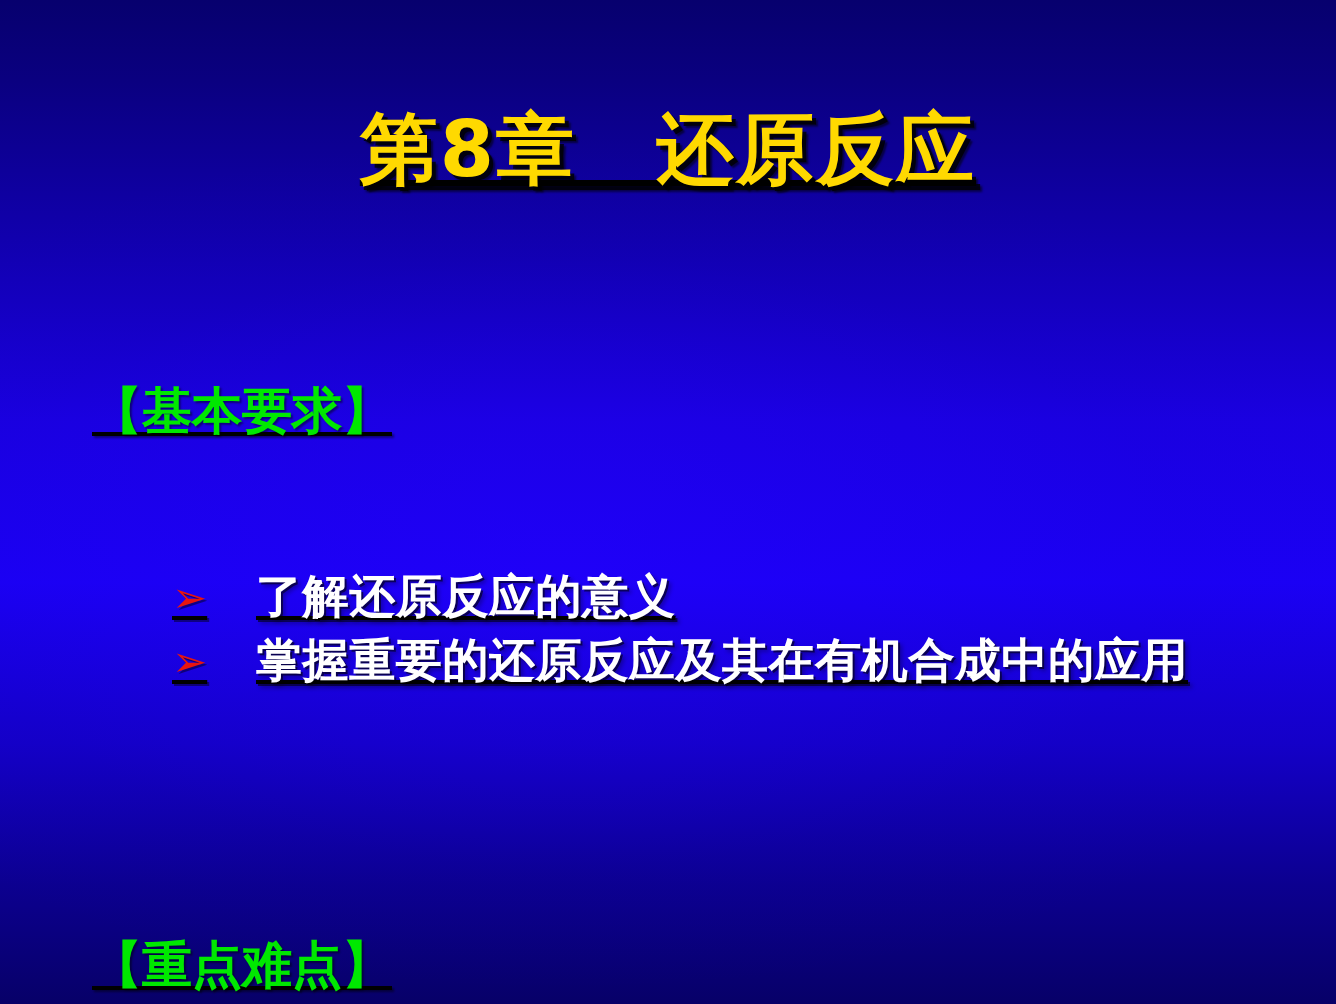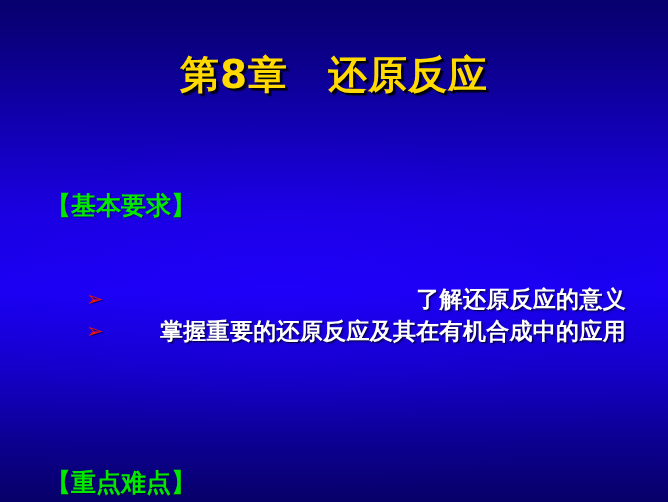--- a/index.html
+++ b/index.html
@@ -17,20 +17,21 @@
     background:
       linear-gradient(to bottom,
         #07006e 0%,
         #0a0080 8%,
         #1200b4 26%,
         #1a00e2 42%,
         #1b00f6 58%,
         #1400c8 74%,
         #0c0090 88%,
         #070068 100%);
+    text-decoration: underline;
   }
   
   #slide::after {
     content: "";
     position: absolute;
     inset: 0;
     pointer-events: none;
     background: radial-gradient(ellipse 85% 55% at 42% 56%,
                 rgba(40,0,255,0.30) 0%,
                 rgba(20,0,190,0.06) 55%,
@@ -92,21 +93,20 @@
   .bullet-text {
     flex: 1 1 auto;
     font-size: 23px;
     font-weight: bold;
     line-height: 30px;
     color: #ffffff;
     letter-spacing: 0.3px;
     text-shadow:
       1px 1px 0 rgba(0,0,0,0.55),
       2px 2px 2px rgba(0,0,0,0.30);
-    text-align: right;
   }
 </style>
 </head>
 <body>
 
 <div id="slide">
 
   <div class="slide-title">第8章　还原反应</div>
 
   <div class="section-heading" id="heading-1">【基本要求】</div>

